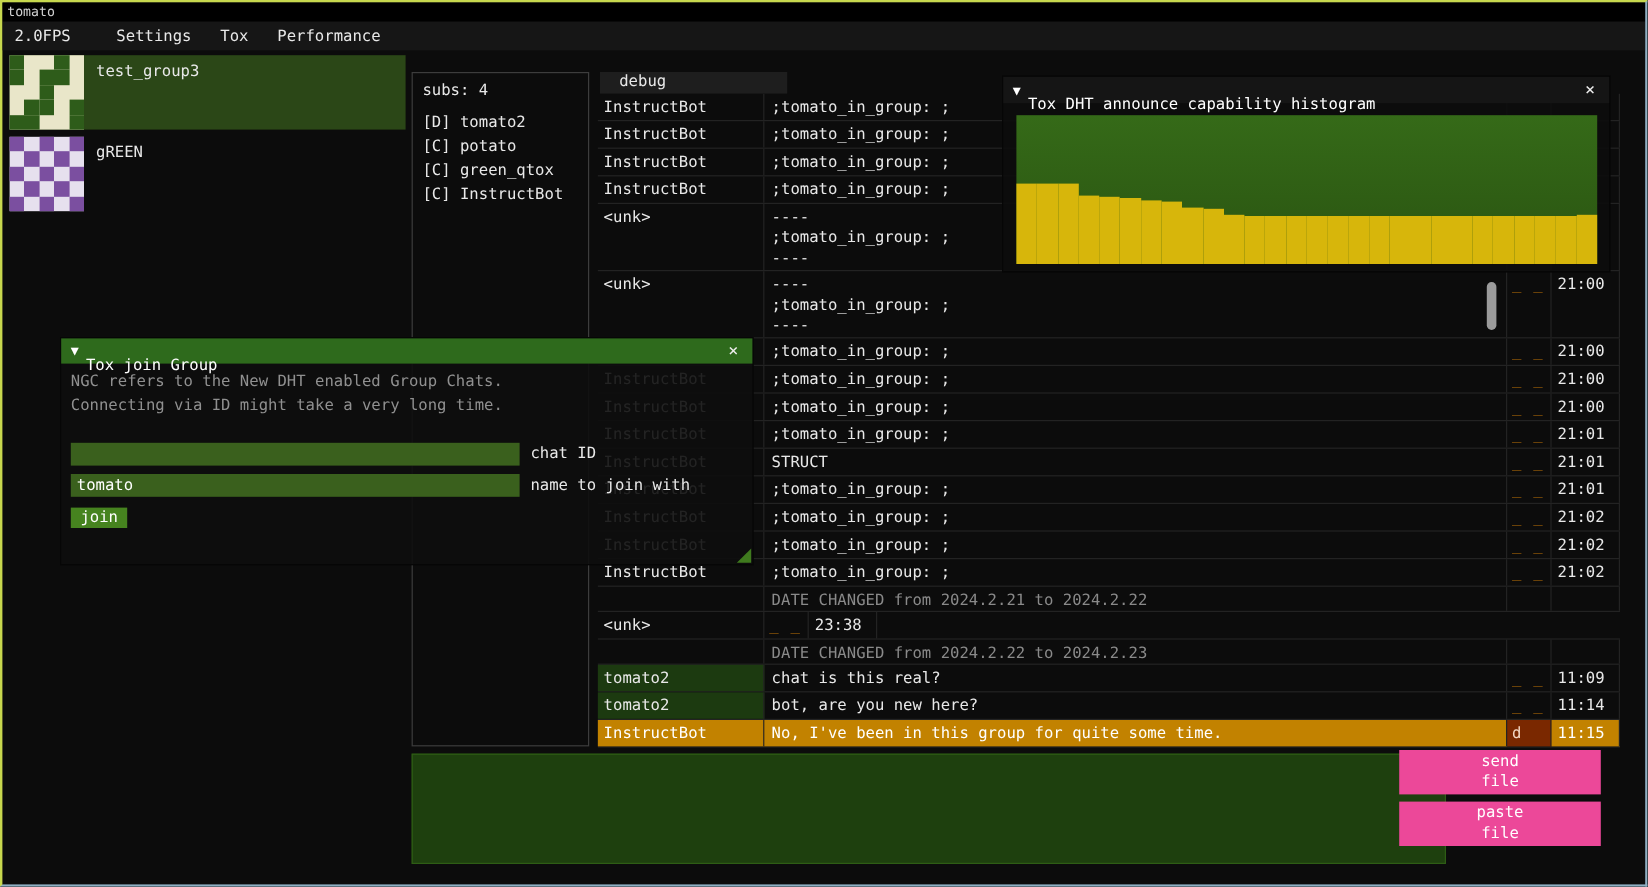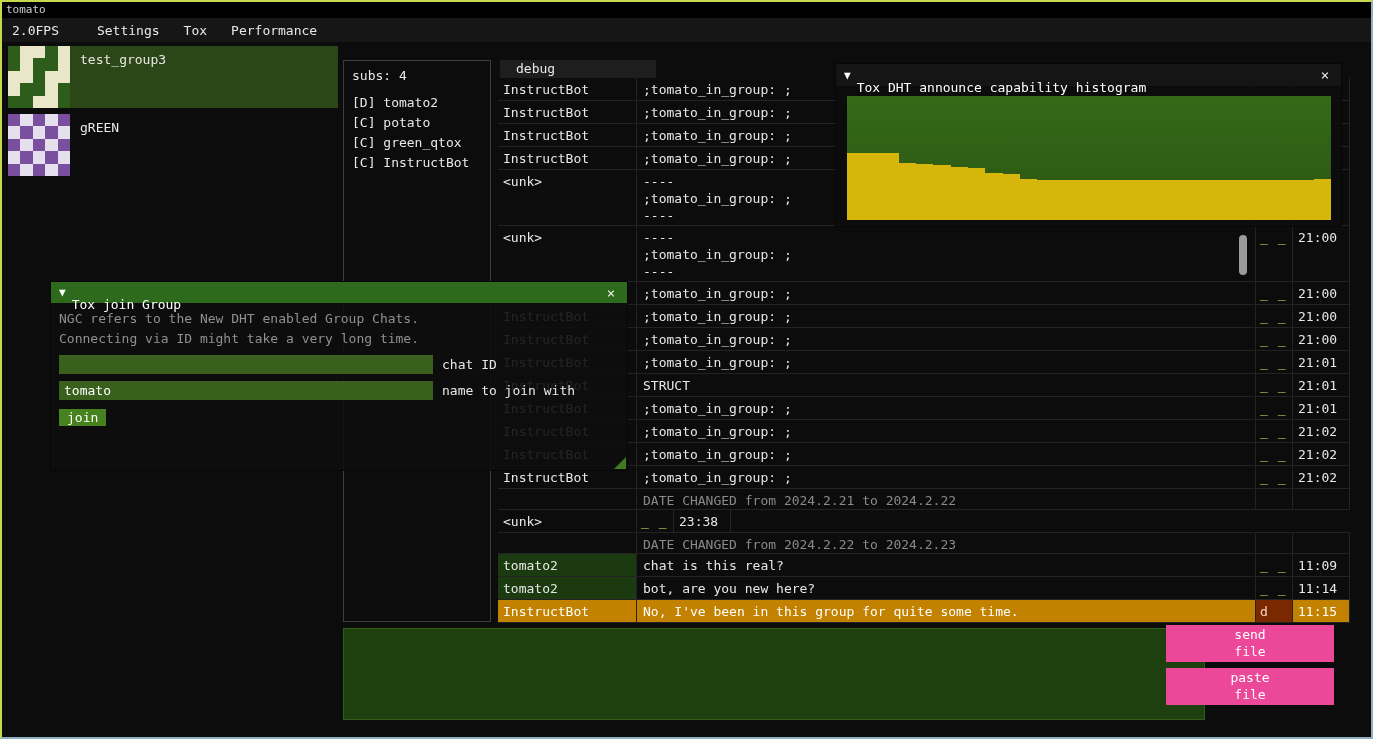--- a/index.html
+++ b/index.html
@@ -32,21 +32,21 @@
   .chat{position:absolute;left:496px;top:58px;width:856px;height:564px;}
   .tab{position:absolute;left:2px;top:0;width:156px;height:18px;background:#1e1e1e;
     line-height:18px;padding-left:16px;box-sizing:border-box;}
   .chat-rows{position:absolute;left:0;top:18px;width:852px;height:546px;overflow:hidden;}
   .crow{display:flex;box-sizing:border-box;border-bottom:1px solid #232323;line-height:17px;}
   .c-name{flex:0 0 139px;padding:3px 0 0 5px;box-sizing:border-box;
     border-right:1px solid #232323;overflow:hidden;white-space:nowrap;}
   .c-msg{flex:1;padding:3px 0 0 6px;box-sizing:border-box;
     border-right:1px solid #232323;white-space:pre-line;overflow:hidden;}
   .c-flags{flex:0 0 37px;padding:3px 0 0 4px;box-sizing:border-box;
-    border-right:1px solid #232323;color:#bef264;letter-spacing:1px;overflow:hidden;}
+    border-right:1px solid #232323;color:#a16207;letter-spacing:1px;overflow:hidden;}
   .c-time{flex:0 0 57px;padding:3px 0 0 5px;box-sizing:border-box;
     border-right:1px solid #232323;overflow:hidden;}
   .v-date{color:#8a8a8a;}
   .v-self .c-name{background:#1c3a10;}
   .v-highlight .c-name,.v-highlight .c-msg,.v-highlight .c-time{background:#c28200;color:#fff;}
   .v-highlight .c-flags{background:#7a2800;color:#f3d6c2;}
   .scroll-thumb{position:absolute;left:741px;top:175px;width:8px;height:40px;
     background:#9b9b9b;border-radius:4px;}
 
   .composer{position:absolute;left:341px;top:626px;width:862px;height:92px;
@@ -60,21 +60,21 @@
 
   .jwin{position:absolute;left:48px;top:279px;width:578px;height:190px;
     background:rgba(13,13,13,0.9);border:1px solid #060606;box-sizing:border-box;z-index:30;}
   .jtitle{height:21px;background:#2e6a1c;display:flex;align-items:center;
     padding:0 8px;color:#fff;}
   .ttext{flex:1;margin-left:6px;margin-top:24px;}
   .carrow{font-size:11px;cursor:pointer;}
   .xbtn{width:16px;text-align:center;cursor:pointer;color:#eee;font-size:14px;}
   .jbody{padding:6px 8px;}
   .jinfo div{color:#909090;line-height:20px;}
-  .jfields{margin-top:2px;}
+  .jfields{margin-top:16px;}
   .jfield{display:flex;align-items:center;height:26px;}
   .jinput{width:374px;height:19px;background:#3a601d;color:#fff;line-height:19px;
     padding:0 5px;box-sizing:border-box;}
   .jlabel{margin-left:9px;}
   .jbtn{display:inline-block;margin-top:6px;padding:1px 8px;background:#46831f;
     color:#fff;cursor:pointer;}
   .grip{position:absolute;right:1px;bottom:1px;width:0;height:0;
     border-left:12px solid transparent;border-bottom:12px solid #3f7a1e;}
 
   .hwin{position:absolute;left:833px;top:61px;width:507px;height:164px;

